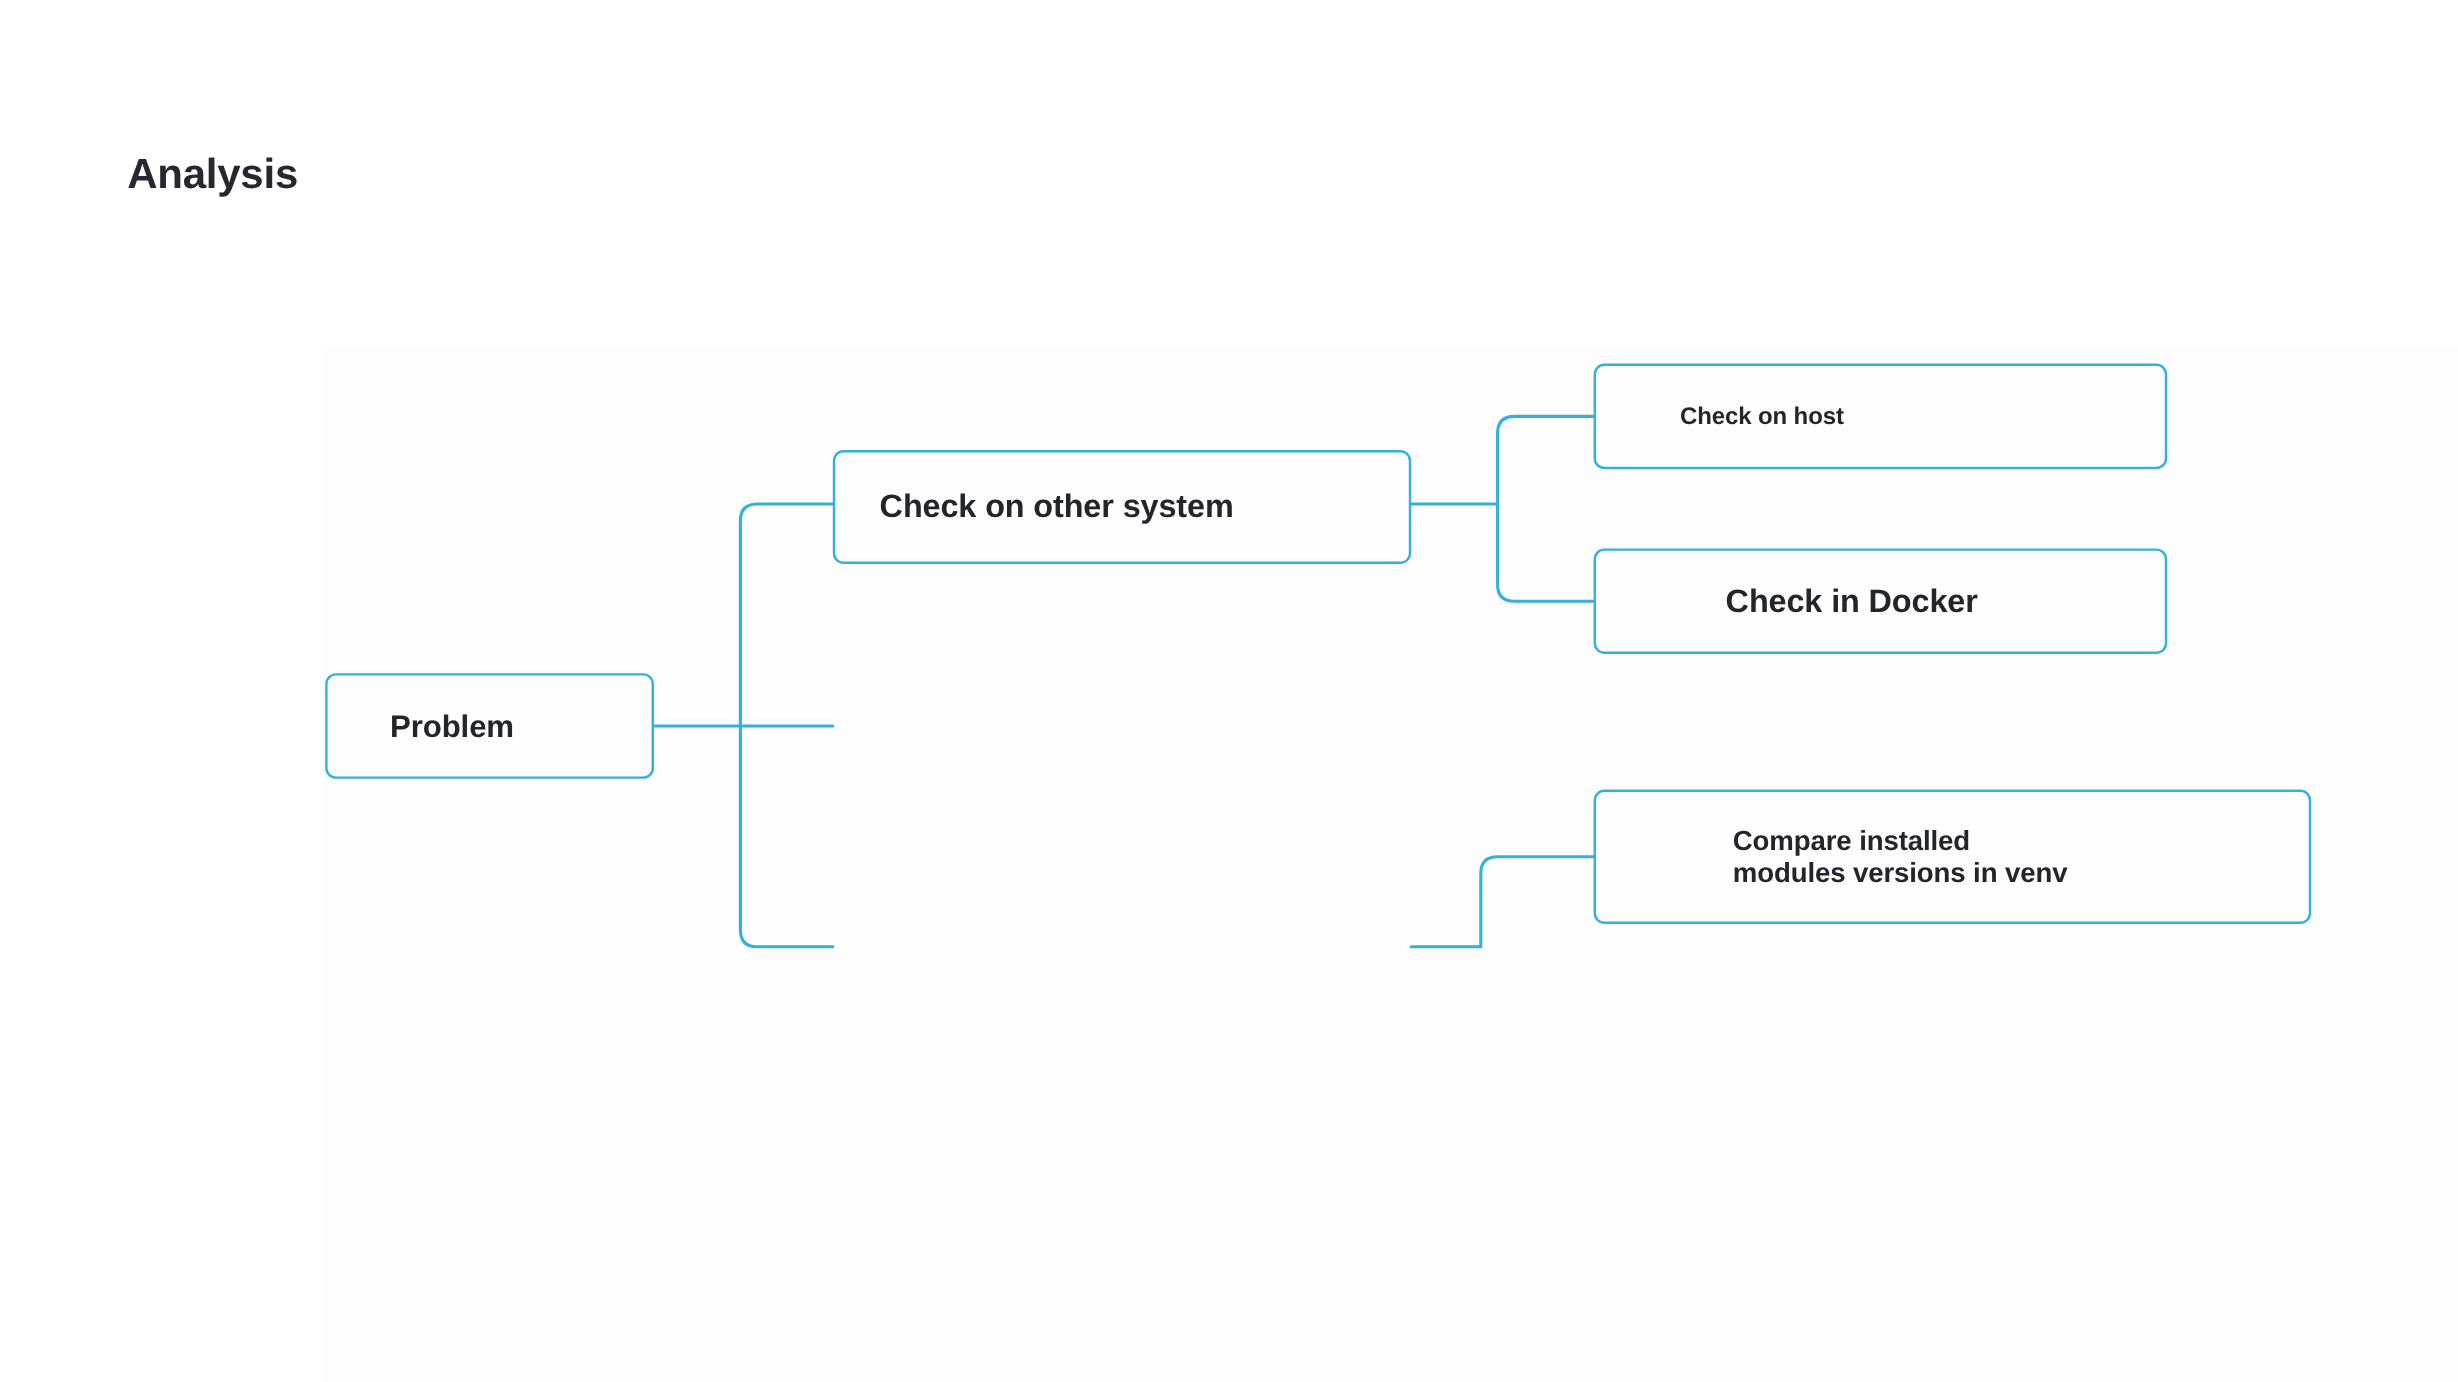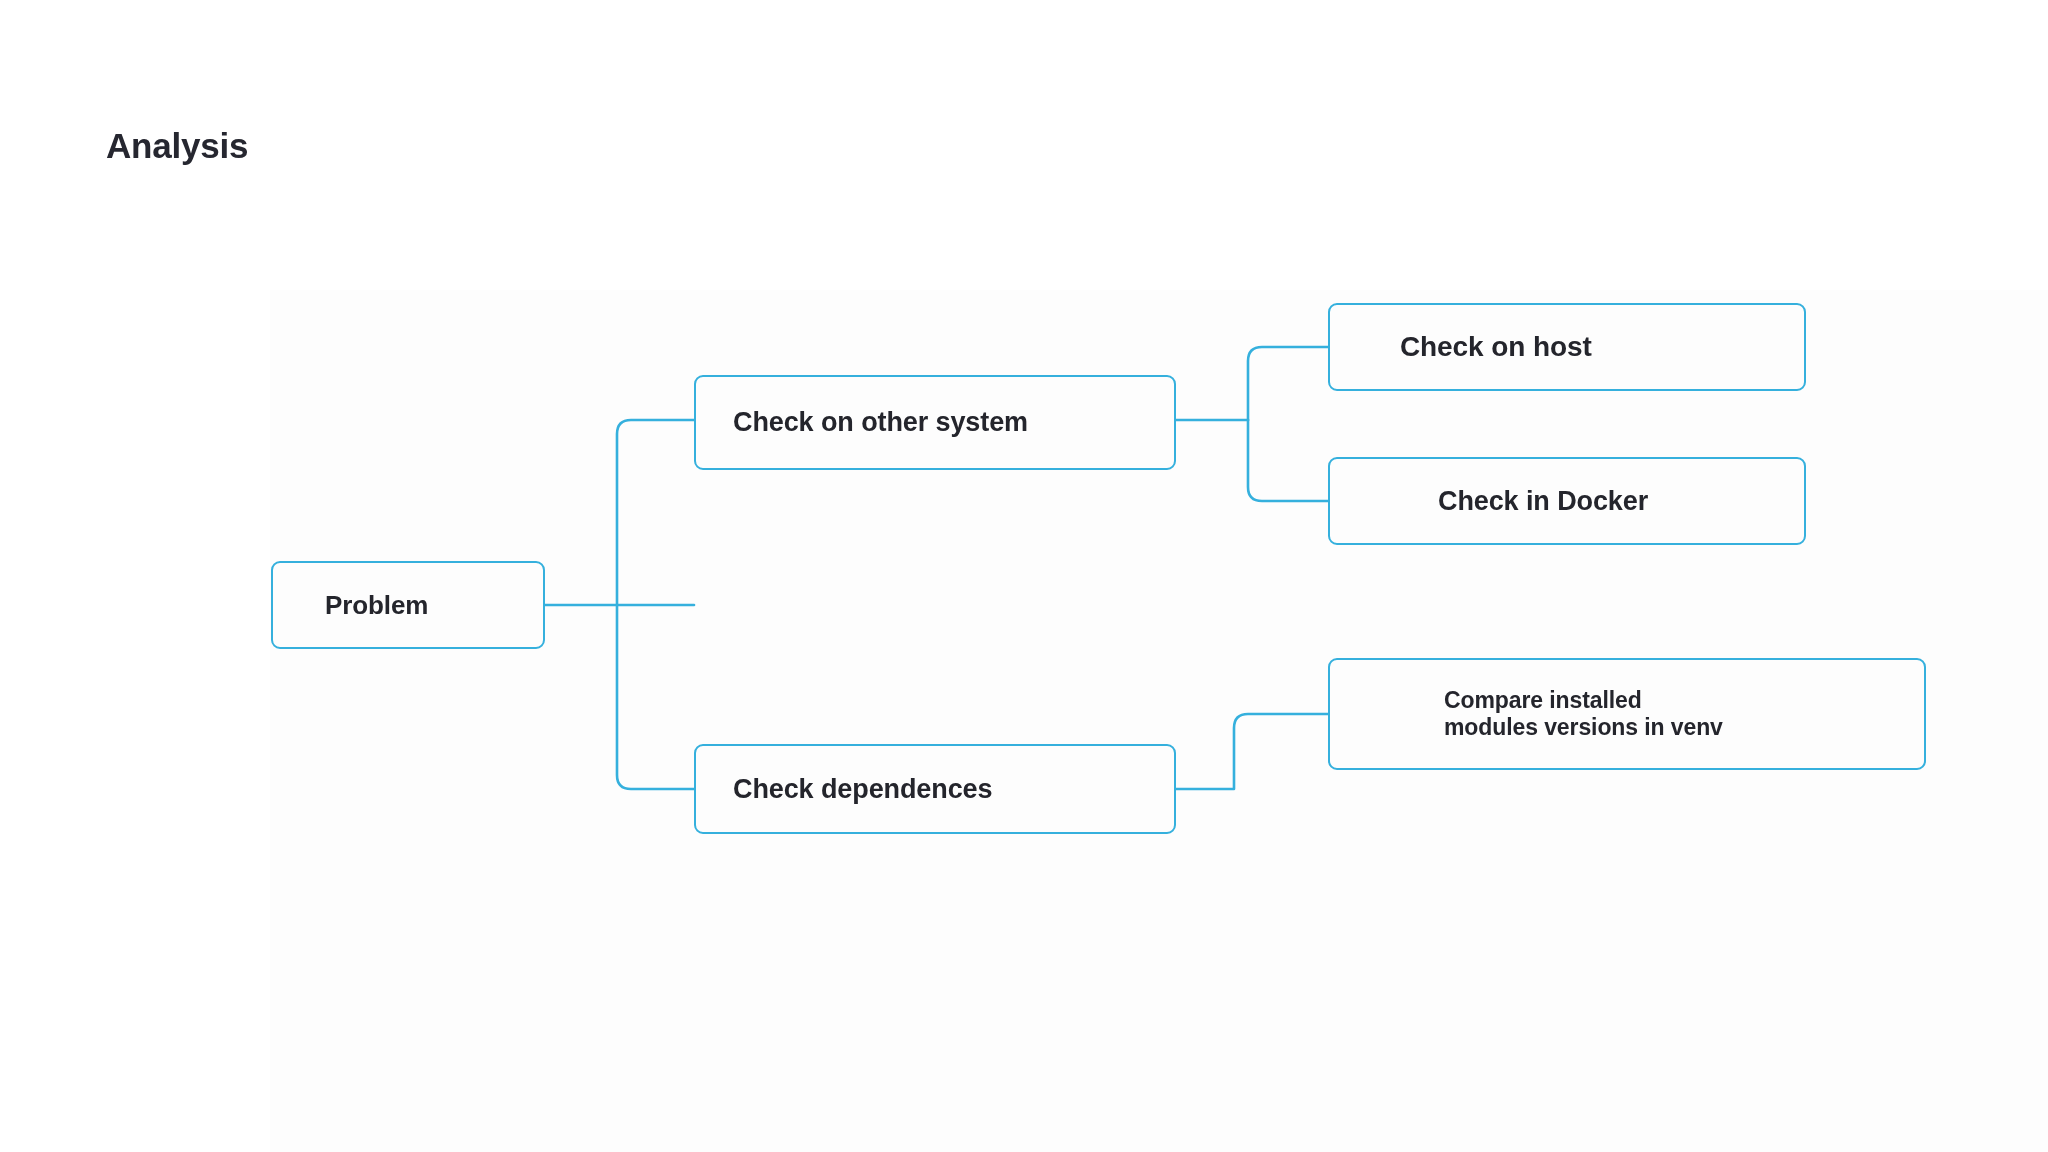--- a/index.html
+++ b/index.html
@@ -90,21 +90,21 @@
   #node-python-version .node-label { padding-left: 37px; }
 
   #node-dependences {
     left: 694px;  top: 744px;  width: 482px;  height: 90px;
     font-size: 27px;
   }
   #node-dependences .node-label { padding-left: 37px; }
 
   #node-check-host {
     left: 1328px; top: 303px;  width: 478px;  height: 88px;
-    font-size: 28px;
+    font-size: 20px;
   }
   #node-check-host .node-label { padding-left: 70px; }
 
   #node-check-docker {
     left: 1328px; top: 457px;  width: 478px;  height: 88px;
     font-size: 27px;
   }
   #node-check-docker .node-label { padding-left: 108px; }
 
   #node-compare-modules {
@@ -143,23 +143,20 @@
 
   <div class="node" id="node-problem">
     <span class="node-label">Problem</span>
   </div>
 
   <div class="node" id="node-other-system">
     <span class="node-label">Check on other system</span>
   </div>
 
 
-  <div class="node" id="node-dependences">
-    <span class="node-label">Check dependences</span>
-  </div>
 
   <div class="node" id="node-check-host">
     <span class="node-label">Check on host</span>
   </div>
 
   <div class="node" id="node-check-docker">
     <span class="node-label">Check in Docker</span>
   </div>
 
   <div class="node" id="node-compare-modules">

